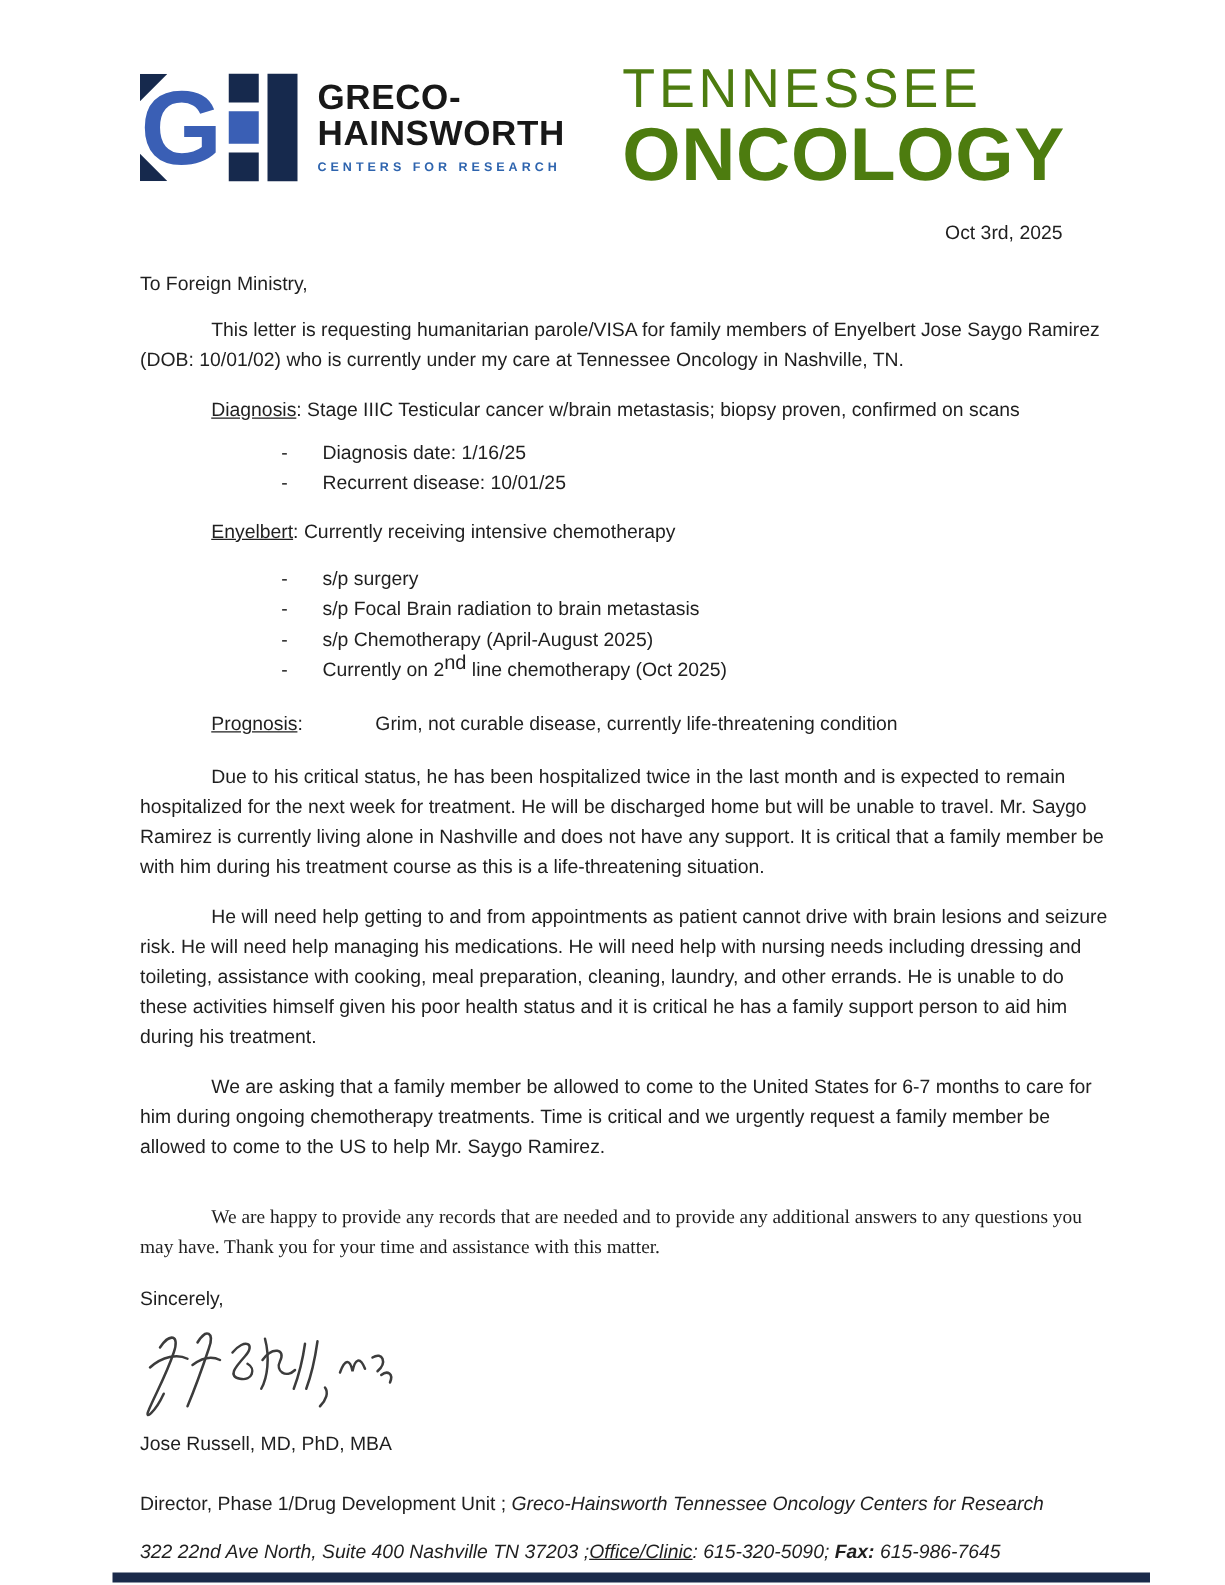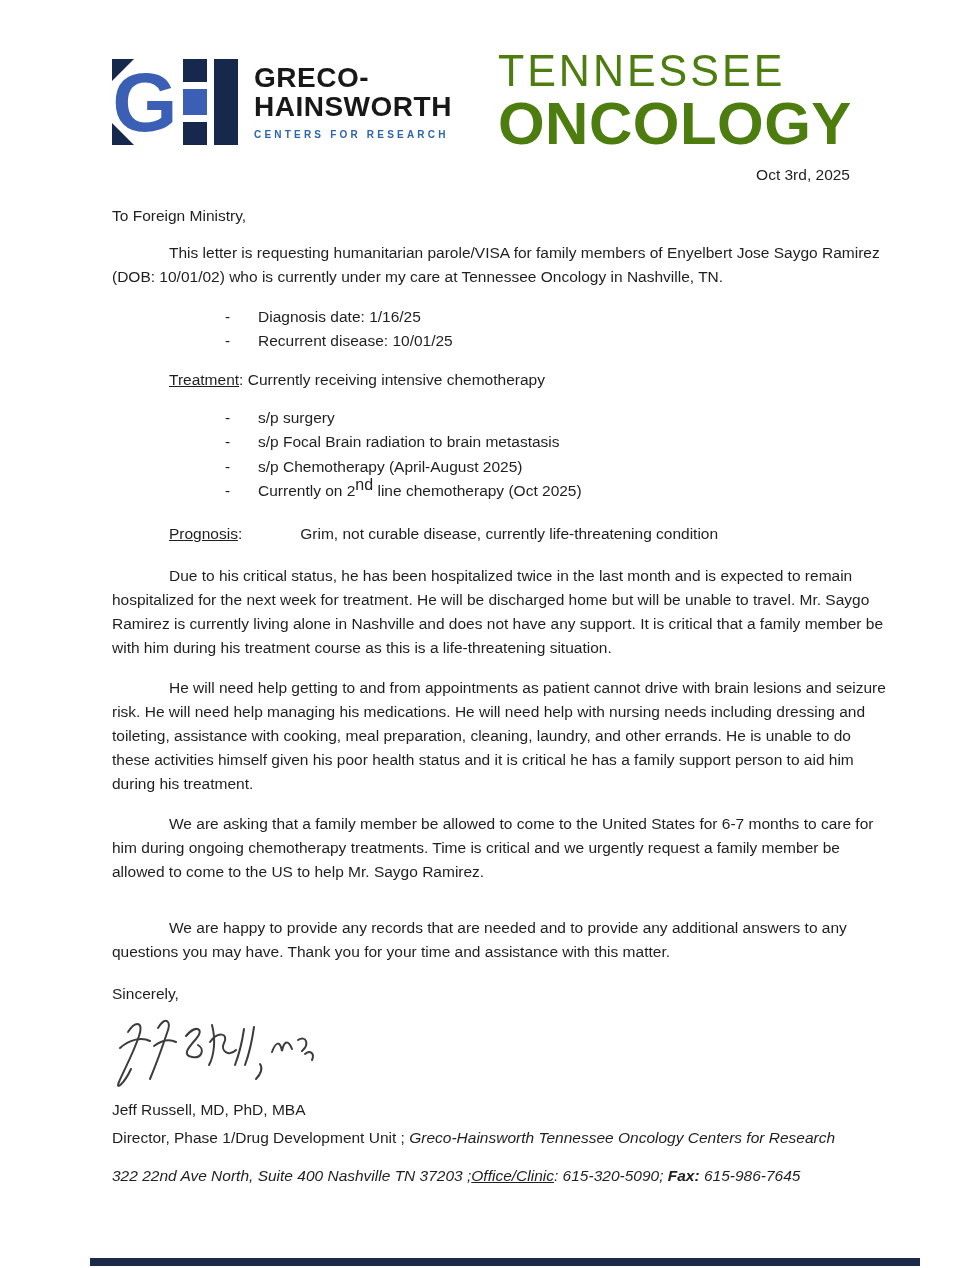--- a/index.html
+++ b/index.html
@@ -72,21 +72,21 @@
     font-size: 43px; font-weight: 300; letter-spacing: 3px;
     line-height: 1.0; transform: scaleY(1.02);
   }
   .tn-line2 {
     font-size: 60px; font-weight: 800; letter-spacing: 0.5px;
     line-height: 1.0; margin-top: 1px;
   }
   .date-line {
     text-align: right;
     font-size: 15.5px;
-    margin-top: 12px;
+    margin-top: 24px;
     color: #1f1f1f;
   }
 
   
   .content {
     margin-left: 112px;
     width: 781px;
     font-size: 15.5px;
     line-height: 1.55;
   }
@@ -100,21 +100,21 @@
   .bullet .btext { flex: 1; }
   .bullets.spaced .bullet { margin-bottom: 0.5px; }
   sup { font-size: 16px; vertical-align: super; line-height: 0; }
   .prognosis-gap { display: inline-block; width: 58px; }
   .closing { margin-top: 18px; }
 
   .signature-wrap { margin-top: 6px; height: 78px; }
   .signature-wrap svg { display: block; }
 
   .signer-name { margin-top: 8px; }
-  .signer-title { margin-top: 4px; }
+  .signer-title { margin-top: 24px; }
   .signer-title .italic-part { font-style: italic; }
   .address-line { margin-top: 14px; font-style: italic; }
   .address-line .office-label { text-decoration: underline; }
   .address-line .fax-label { font-weight: 700; }
 
   .bottom-bar {
     position: absolute;
     left: 90px;
     bottom: 2px;
     width: 830px;
@@ -159,33 +159,34 @@
     </div>
     <div class="date-line">Oct 3rd, 2025</div>
   </div>
 
   <div class="content">
 
     <div class="salutation">To Foreign Ministry,</div>
 
     <p class="para">This letter is requesting humanitarian parole/VISA for family members of Enyelbert Jose Saygo Ramirez (DOB: 10/01/02) who is currently under my care at Tennessee Oncology in Nashville, TN.</p>
 
+    <div class="section-line"><span class="section-label">Diagnosis</span><span>:</span><span>  Stage IIIC Testicular cancer w/brain metastasis; biopsy proven, confirmed on scans</span></div>
 
     <div class="bullets">
       <div class="bullet">
         <span class="dash">-</span>
         <span class="btext">Diagnosis date:  1/16/25</span>
       </div>
       <div class="bullet">
         <span class="dash">-</span>
         <span class="btext">Recurrent disease: 10/01/25</span>
       </div>
     </div>
 
-    <div class="section-line"><span class="section-label">Treatment</span><span>:</span><span>  Currently receiving intensive chemotherapy</span></div>
+    <div class="section-line"><span class="section-label">Enyelbert</span><span>:</span><span>  Currently receiving intensive chemotherapy</span></div>
 
     <div class="bullets spaced" style="margin-top:14px;">
       <div class="bullet">
         <span class="dash">-</span>
         <span class="btext">s/p surgery</span>
       </div>
       <div class="bullet">
         <span class="dash">-</span>
         <span class="btext">s/p Focal Brain radiation to brain metastasis</span>
       </div>
@@ -197,21 +198,21 @@
         <span class="dash">-</span>
         <span class="btext"><span>Currently on 2</span><sup>nd</sup><span> line chemotherapy (Oct 2025)</span></span>
       </div>
     </div>
 
     <div class="section-line" style="margin-top:19px;"><span class="section-label">Prognosis</span><span>:</span><span class="prognosis-gap"></span><span>Grim, not curable disease, currently life-threatening condition</span></div>
 
     <p class="para" style="margin-top:18px;">Due to his critical status, he has been hospitalized twice in the last month and is expected to remain hospitalized for the next week for treatment. He will be discharged home but will be unable to travel. Mr. Saygo Ramirez is currently living alone in Nashville and does not have any support. It is critical that a family member be with him during his treatment course as this is a life-threatening situation.</p>
     <p class="para" style="margin-top:16px;">He will need help getting to and from appointments as patient cannot drive with brain lesions and seizure risk. He will need help managing his medications. He will need help with nursing needs including dressing and toileting, assistance with cooking, meal preparation, cleaning, laundry, and other errands. He is unable to do these activities himself given his poor health status and it is critical he has a family support person to aid him during his treatment.</p>
     <p class="para" style="margin-top:16px;">We are asking that a family member be allowed to come to the United States for 6-7 months to care for him during ongoing chemotherapy treatments. Time is critical and we urgently request a family member be allowed to come to the US to help Mr. Saygo Ramirez.</p>
-    <p class="para" style="margin-top:32px;">We are happy to provide any records that are needed and to provide any additional answers to any questions you may have.  Thank you for your time and assistance with this matter.</p>
+    <p class="para" style="margin-top:32px;font-family:Liberation Serif, serif;">We are happy to provide any records that are needed and to provide any additional answers to any questions you may have.  Thank you for your time and assistance with this matter.</p>
 
     <div class="closing">Sincerely,</div>
 
     <div class="signature-wrap">
       <svg width="210" height="78" viewBox="0 0 210 78" xmlns="http://www.w3.org/2000/svg">
         <g fill="none" stroke="#3c3c3c" stroke-width="2" stroke-linecap="round">
           <path d="M16,20 C24,8 32,10 27,24 C21,42 12,58 7,70 C3,79 12,72 19,57"></path>
           <path d="M8,36 C18,27 30,25 38,29"></path>
           <path d="M46,16 C53,4 60,8 55,21 C50,36 43,55 38,67"></path>
           <path d="M42,34 C50,28 58,27 64,30"></path>
@@ -221,21 +222,21 @@
           <path d="M132,17 C130,31 126,45 123,53"></path>
           <path d="M142,15 C140,29 136,45 133,53"></path>
           <path d="M148,52 C151,56 149,62 144,67"></path>
           <path d="M160,40 C164,29 168,29 170,39 C172,29 176,27 180,37"></path>
           <path d="M186,28 C194,23 198,32 190,39"></path>
           <path d="M193,42 C198,38 203,41 200,48"></path>
         </g>
       </svg>
     </div>
 
-    <div class="signer-name">Jeff Russell, MD, PhD, MBA</div>
+    <div class="signer-name">Jose Russell, MD, PhD, MBA</div>
 
     <div class="signer-title"><span>Director, Phase 1/Drug Development Unit ; </span><span class="italic-part">Greco-Hainsworth Tennessee Oncology Centers for Research</span></div>
 
     <div class="address-line"><span>322 22nd Ave North, Suite 400   Nashville TN  37203 ;</span><span class="office-label">Office/Clinic</span><span>:  615-320-5090;   </span><span class="fax-label">Fax:</span><span> 615-986-7645</span></div>
 
   </div>
 
   <div class="bottom-bar"></div>
 </div>
 

